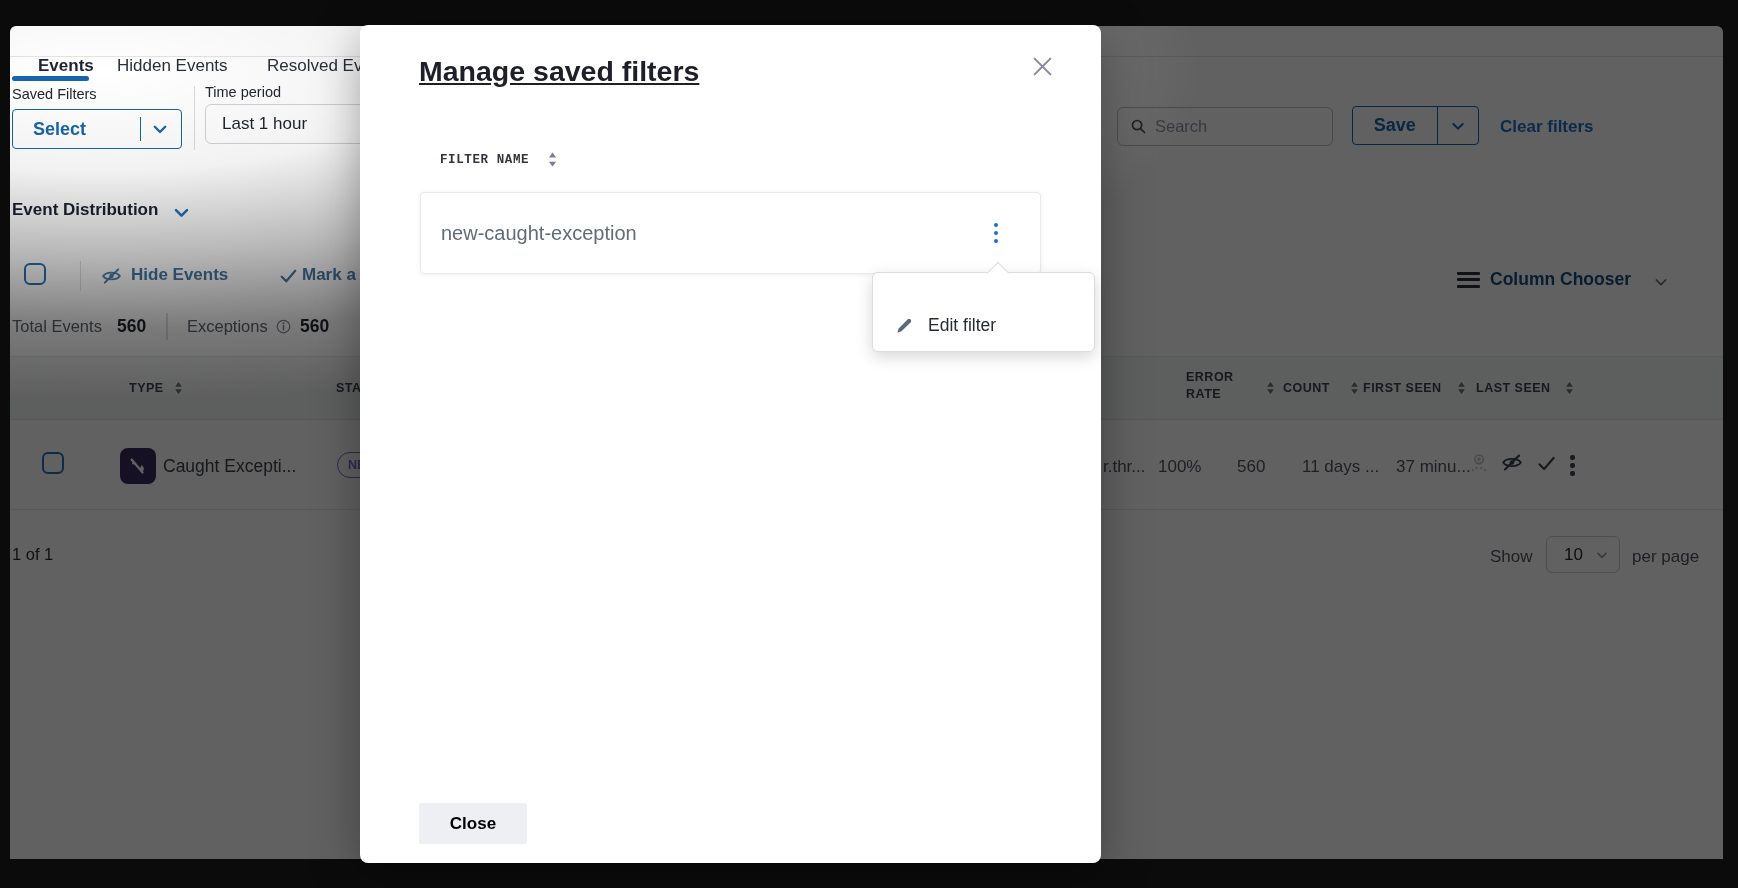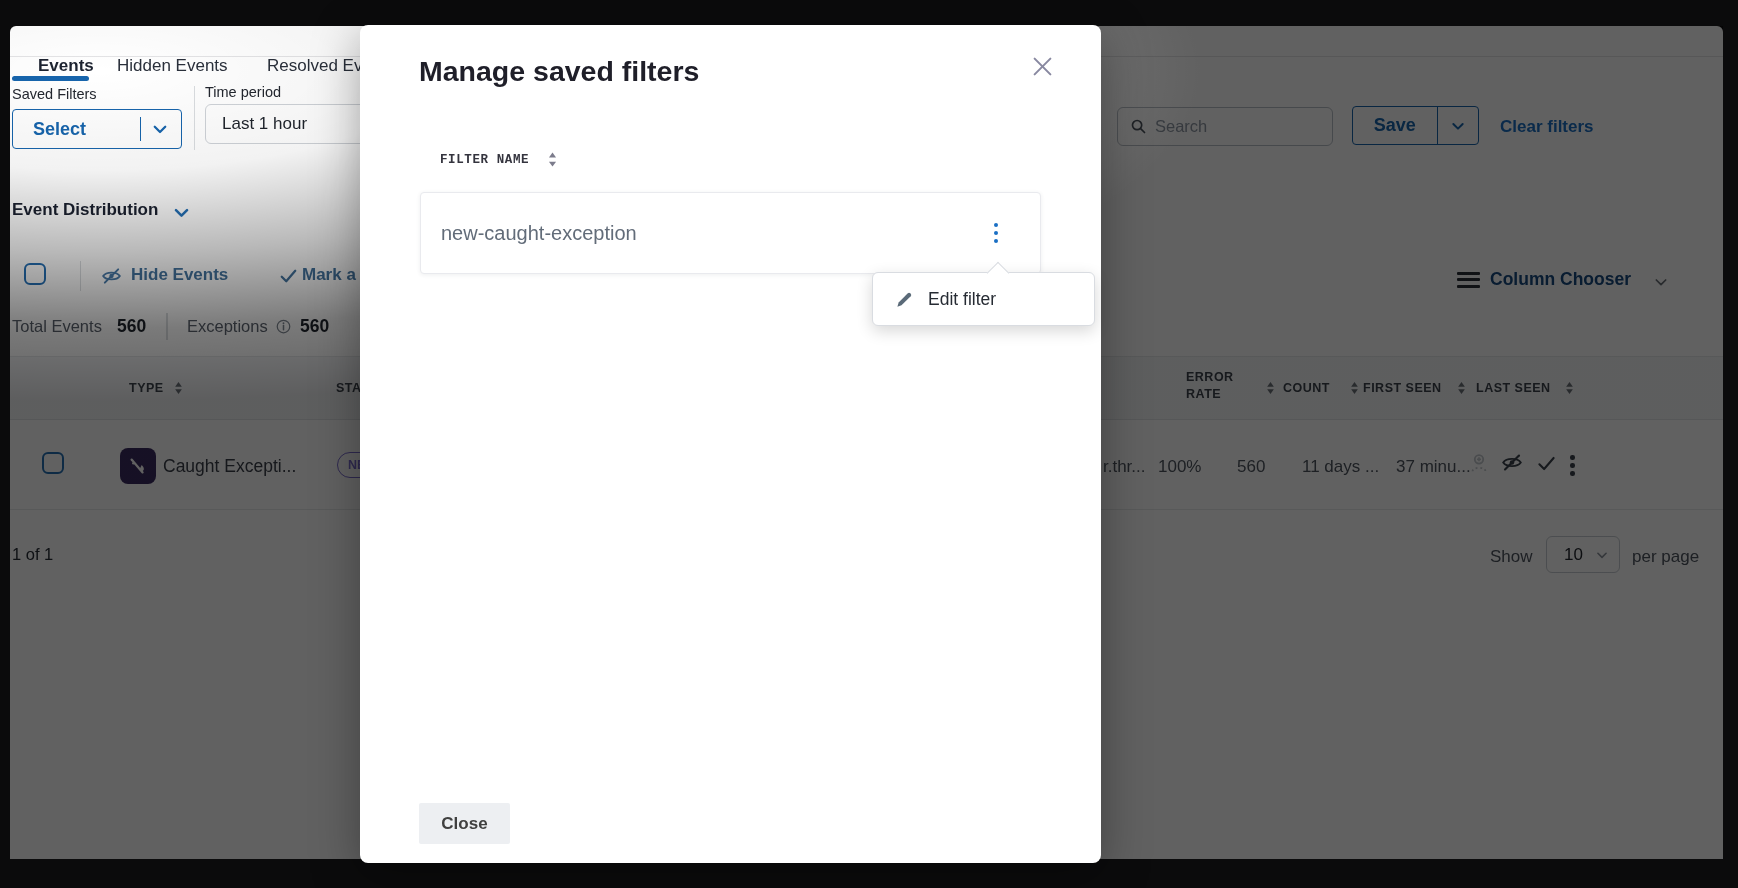--- a/index.html
+++ b/index.html
@@ -69,43 +69,43 @@
 
   
   .overlay { position:absolute; left:10px; top:26px; width:1713px; height:833px; z-index:5;
     background:radial-gradient(ellipse 1100px 330px at 90px 45px,
       rgba(0,0,0,0) 0%, rgba(0,0,0,0.05) 30%, rgba(0,0,0,0.28) 55%,
       rgba(0,0,0,0.52) 78%, rgba(0,0,0,0.62) 100%); pointer-events:none; }
 
   
   .modal { position:absolute; left:360px; top:25px; width:741px; height:838px; z-index:10;
     background:#fff; border-radius:8px; box-shadow:0 12px 48px rgba(0,0,0,0.35); }
-  .modal-title { position:absolute; left:59px; top:30px; font-size:28.5px; font-weight:bold; color:#1f1f29; }
+  .modal-title { position:absolute; left:59px; top:30px; font-size:28.5px; font-weight:bold; color:#1f1f29;text-decoration:underline; }
   .modal-colhead { position:absolute; left:80px; top:128px; font-size:12.5px; font-weight:bold;
     letter-spacing:.6px; color:#34343e;font-family:Liberation Mono, monospace; }
   .filter-card { position:absolute; left:60px; top:167px; width:621px; height:82px;
     border:1px solid #e9eaee; border-radius:4px; background:#fff;
     box-shadow:0 1px 4px rgba(40,45,60,0.08); display:flex; align-items:center; }
   .filter-card .name { padding-left:20px; font-size:20px; color:#626c79; flex:1; }
   .kebab { display:flex; flex-direction:column; gap:3.5px; padding:6px 10px; cursor:pointer; }
   .kebab i { width:4.5px; height:4.5px; border-radius:50%; background:#1a6fc4; }
   .kebab.dark i { background:#3a414b; }
-  .close-btn { position:absolute; left:59px; top:778px; width:91px; height:41px;
-    background:#edeff2; border:none; border-radius:2px; font-weight:bold; font-size:17px; color:#404040;
+  .close-btn { position:absolute; left:59px; top:778px; width:108px; height:41px;
+    background:#edeff2; border:none; border-radius:2px; font-weight:bold; font-size:17px; color:#000000;
     font-family:"Liberation Sans", sans-serif; cursor:pointer; }
 
   
   .popover { position:absolute; left:872px; top:272px; width:223px; z-index:12;
     background:#fff; border:1px solid #d9dce1; border-radius:6px;
     box-shadow:0 5px 16px rgba(0,0,0,0.16); padding:8px 0; }
   .popover .caret { position:absolute; top:-8.5px; left:117px; width:16px; height:16px;
     background:#fff; border-left:1px solid #d9dce1; border-top:1px solid #d9dce1;
     transform:rotate(45deg); }
   .menu-item { display:flex; align-items:center; gap:14px; height:36px; padding:0 12px 0 22px;
-    font-size:17.5px; color:#262b33; cursor:pointer; }
+    font-size:17.5px; color:#262b33; cursor:pointer;margin-top:26px; }
 
   .sort-svg { vertical-align:middle; }
 </style>
 </head>
 <body>
 
 <div class="app">
 
   <div class="tab active" style="left:28px;">Events</div>
   <div class="tab" style="left:107px;">Hidden Events</div>

